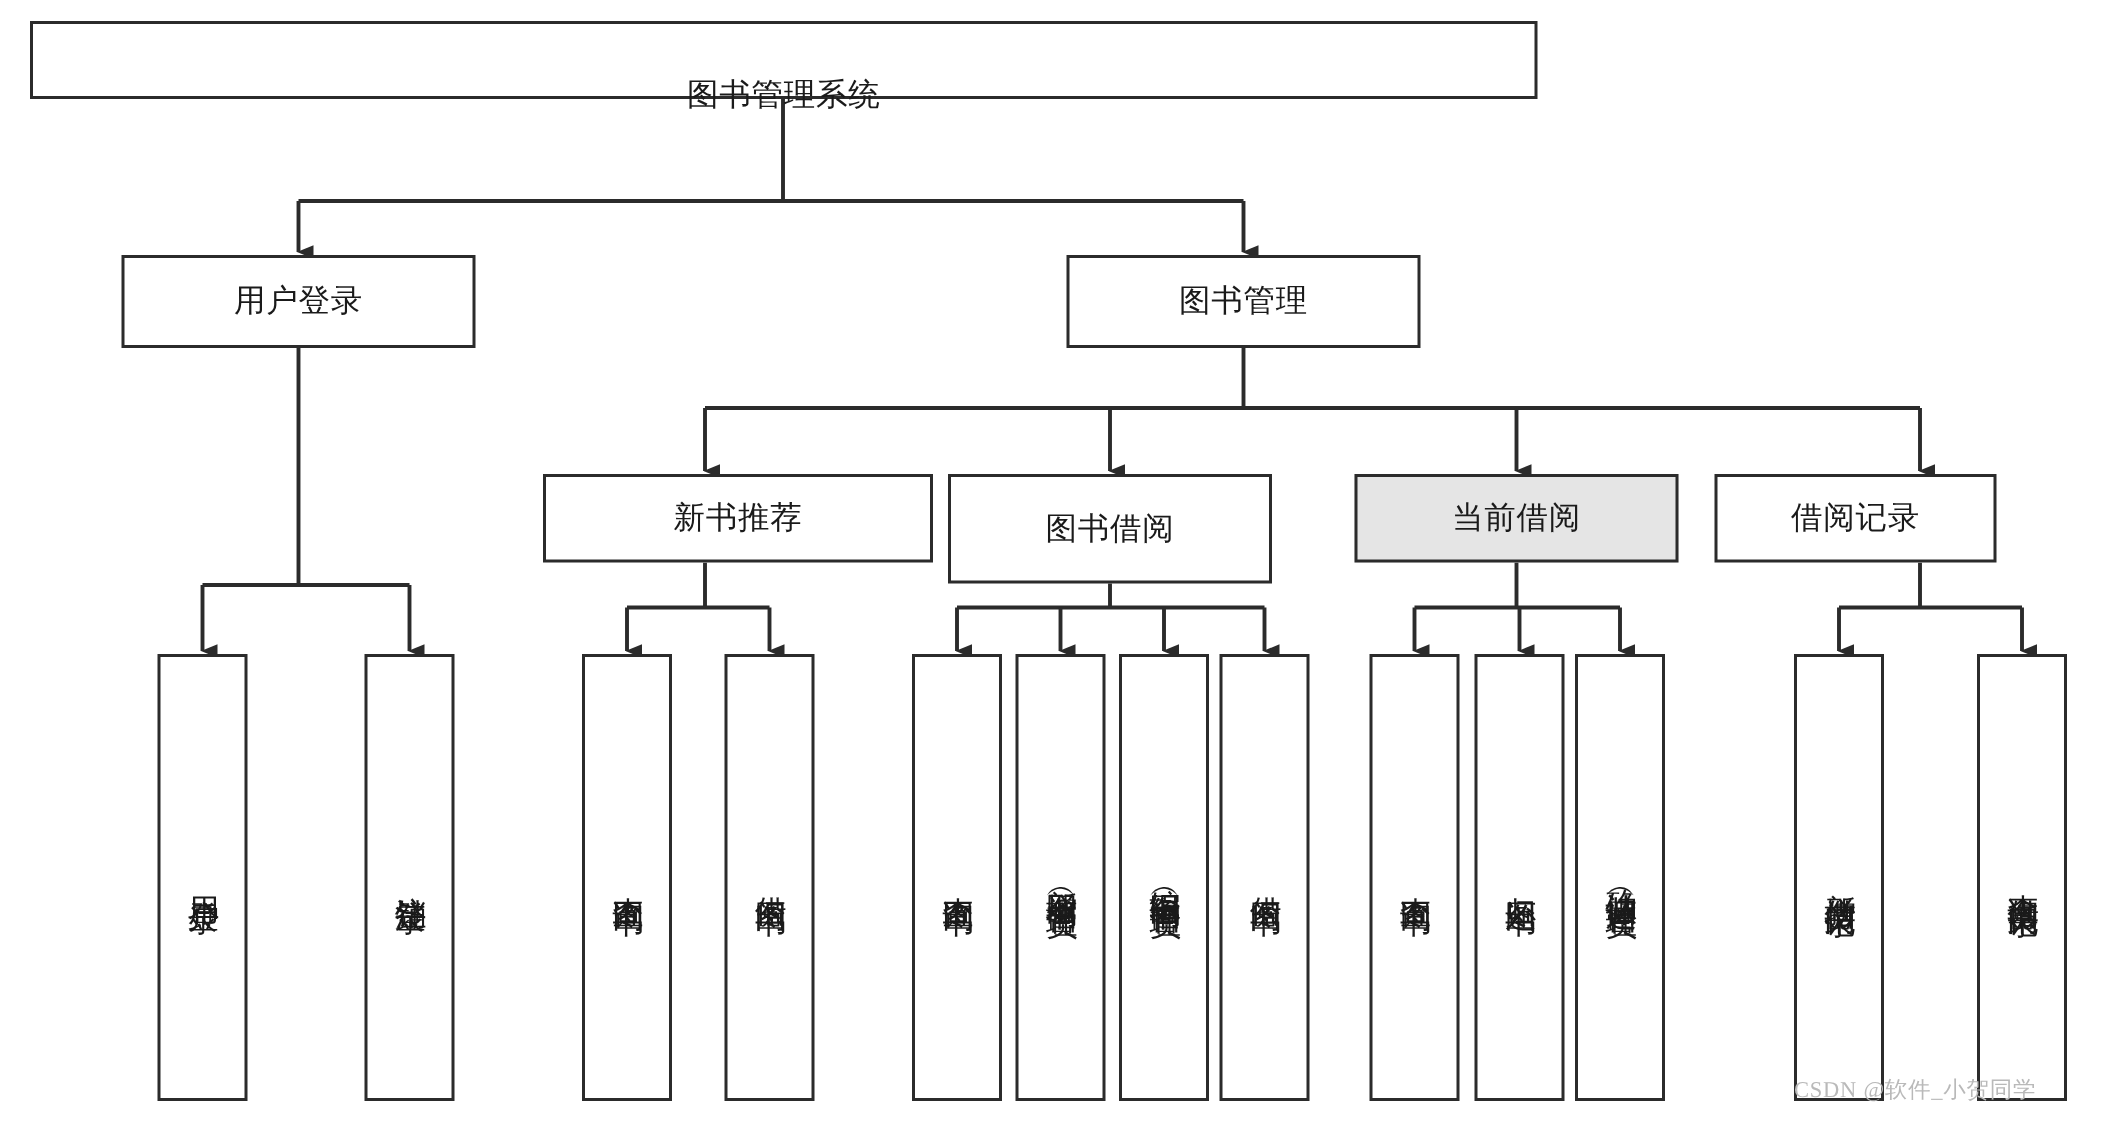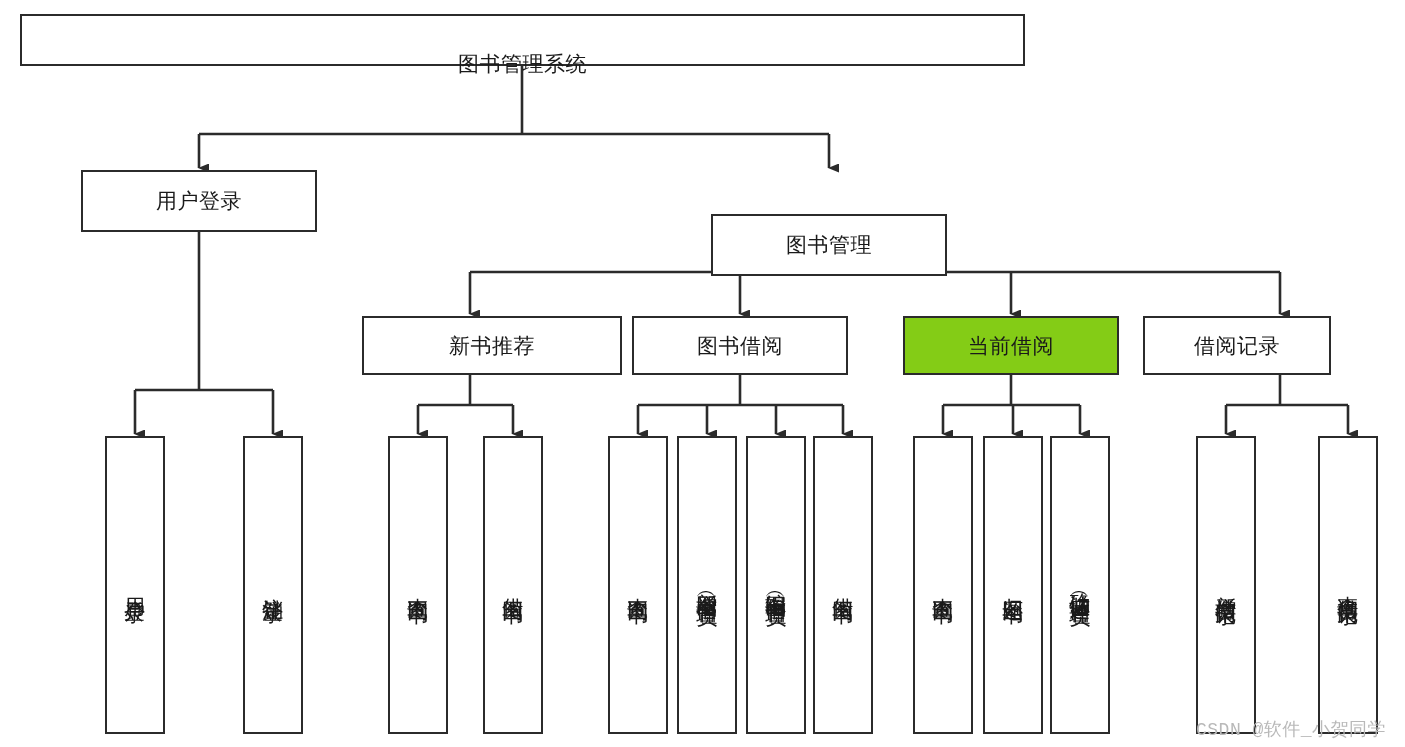--- a/index.html
+++ b/index.html
@@ -51,25 +51,25 @@
     writing-mode: vertical-rl;
     text-orientation: upright;
     font-size: 21px;
     line-height: 1.32;
     color: #1a1a1a;
     letter-spacing: 2px;
     white-space: nowrap;
   }
   .watermark {
     position: absolute;
-    font-size: 18px;
+    font-size: 15px;
     color: #b9b9b9;
     white-space: nowrap;
     letter-spacing: 0.5px;
-    font-family: Liberation Mono, monospace;
+    font-family: Liberation Serif, serif;
   }
 </style>
 </head>
 <body>
 
 <div id="diagram-root">
 
   <svg class="diagram-canvas" viewBox="0 0 1405 747" xmlns="http://www.w3.org/2000/svg">
     <defs>
       <marker id="arrowhead" markerWidth="9" markerHeight="11" refX="4.5" refY="10" orient="auto" markerUnits="userSpaceOnUse">
@@ -113,30 +113,30 @@
       </g>
   </svg>
 
   <div id="nodes-layer">
       <div class="node-box horiz" style="left: 20px; top: 14px; width: 1005px; height: 52px; border-color: rgb(43, 43, 43); background: rgb(255, 255, 255);">
         <span class="node-label" style="color: rgb(26, 26, 26); margin-top: 47px;">图书管理系统</span>
       </div>
       <div class="node-box horiz" style="left: 81px; top: 170px; width: 236px; height: 62px; border-color: rgb(43, 43, 43); background: rgb(255, 255, 255);">
         <span class="node-label" style="color: rgb(26, 26, 26);">用户登录</span>
       </div>
-      <div class="node-box horiz" style="left: 711px; top: 170px; width: 236px; height: 62px; border-color: rgb(43, 43, 43); background: rgb(255, 255, 255); margin-top: 44px;">
+      <div class="node-box horiz" style="left: 711px; top: 170px; width: 236px; height: 62px; border-color: rgb(43, 43, 43); background: rgb(255, 255, 255);">
         <span class="node-label" style="color: rgb(26, 26, 26);">图书管理</span>
       </div>
       <div class="node-box horiz" style="left: 362px; top: 316px; width: 260px; height: 59px; border-color: rgb(43, 43, 43); background: rgb(255, 255, 255);">
         <span class="node-label" style="color: rgb(26, 26, 26);">新书推荐</span>
       </div>
-      <div class="node-box horiz" style="left: 632px; top: 316px; width: 216px; height: 59px; border-color: rgb(43, 43, 43); background: rgb(255, 255, 255);">
+      <div class="node-box horiz" style="left: 632px; top: 316px; width: 216px; height: 73px; border-color: rgb(43, 43, 43); background: rgb(255, 255, 255);">
         <span class="node-label" style="color: rgb(26, 26, 26);">图书借阅</span>
       </div>
-      <div class="node-box horiz" style="left: 903px; top: 316px; width: 216px; height: 59px; border-color: rgb(43, 43, 43); background: #84cc16; justify-content: center;">
+      <div class="node-box horiz" style="left: 903px; top: 316px; width: 216px; height: 59px; border-color: rgb(43, 43, 43); background: #e5e5e5; justify-content: center;">
         <span class="node-label" style="color: rgb(26, 26, 26);">当前借阅</span>
       </div>
       <div class="node-box horiz" style="left: 1143px; top: 316px; width: 188px; height: 59px; border-color: rgb(43, 43, 43); background: rgb(255, 255, 255);">
         <span class="node-label" style="color: rgb(26, 26, 26);">借阅记录</span>
       </div>
       <div class="node-box vert" style="left: 105px; top: 436px; width: 60px; height: 298px; border-color: rgb(43, 43, 43); background: rgb(255, 255, 255);">
         <span class="node-label" style="color: rgb(26, 26, 26);">用户登录</span>
       </div>
       <div class="node-box vert" style="left: 243px; top: 436px; width: 60px; height: 298px; border-color: rgb(43, 43, 43); background: rgb(255, 255, 255);">
         <span class="node-label" style="color: rgb(26, 26, 26);">注销登录</span>

